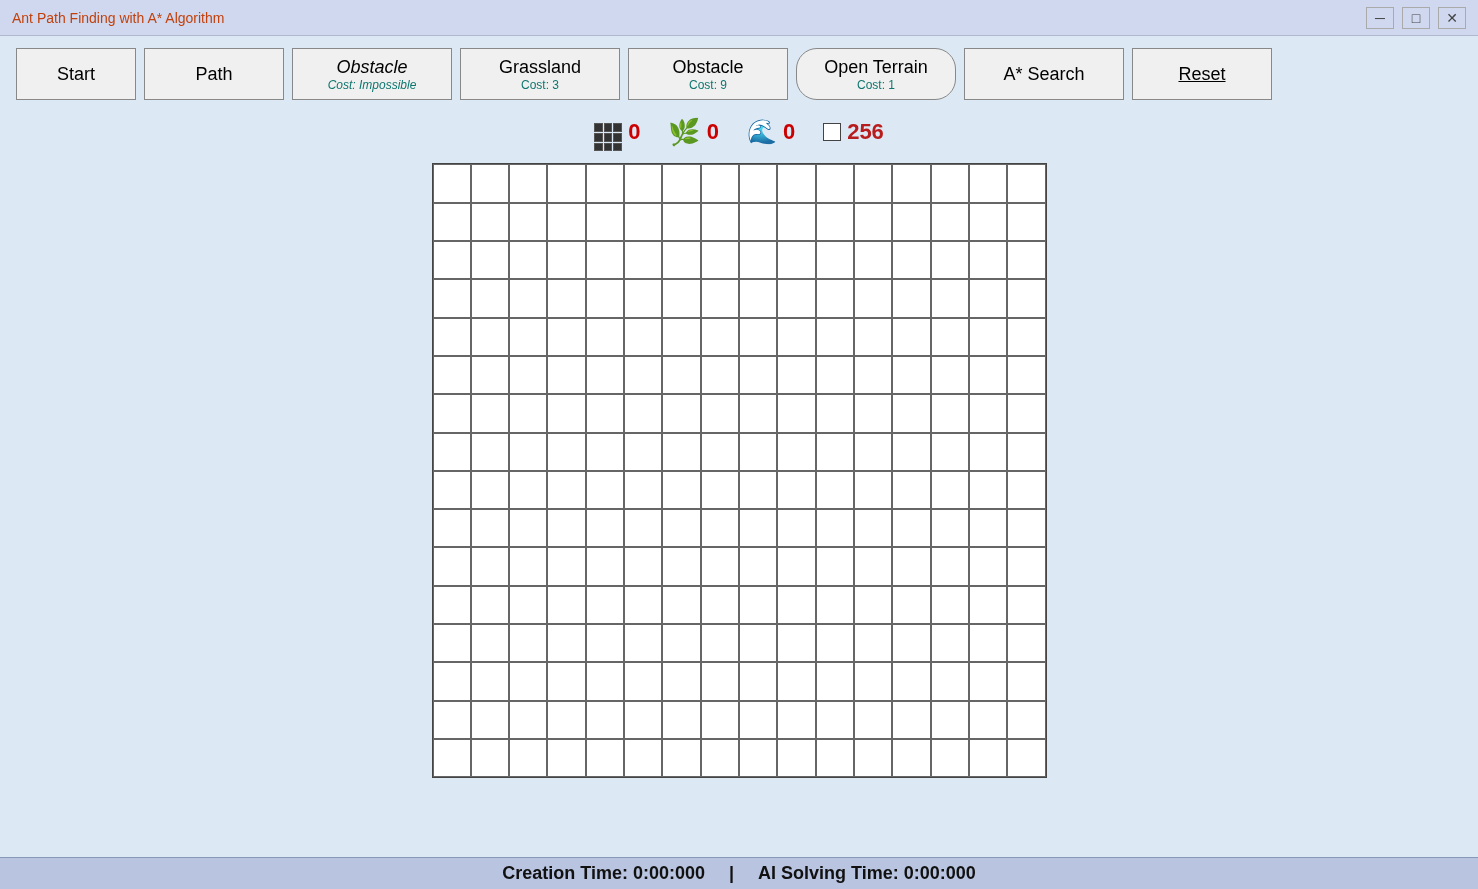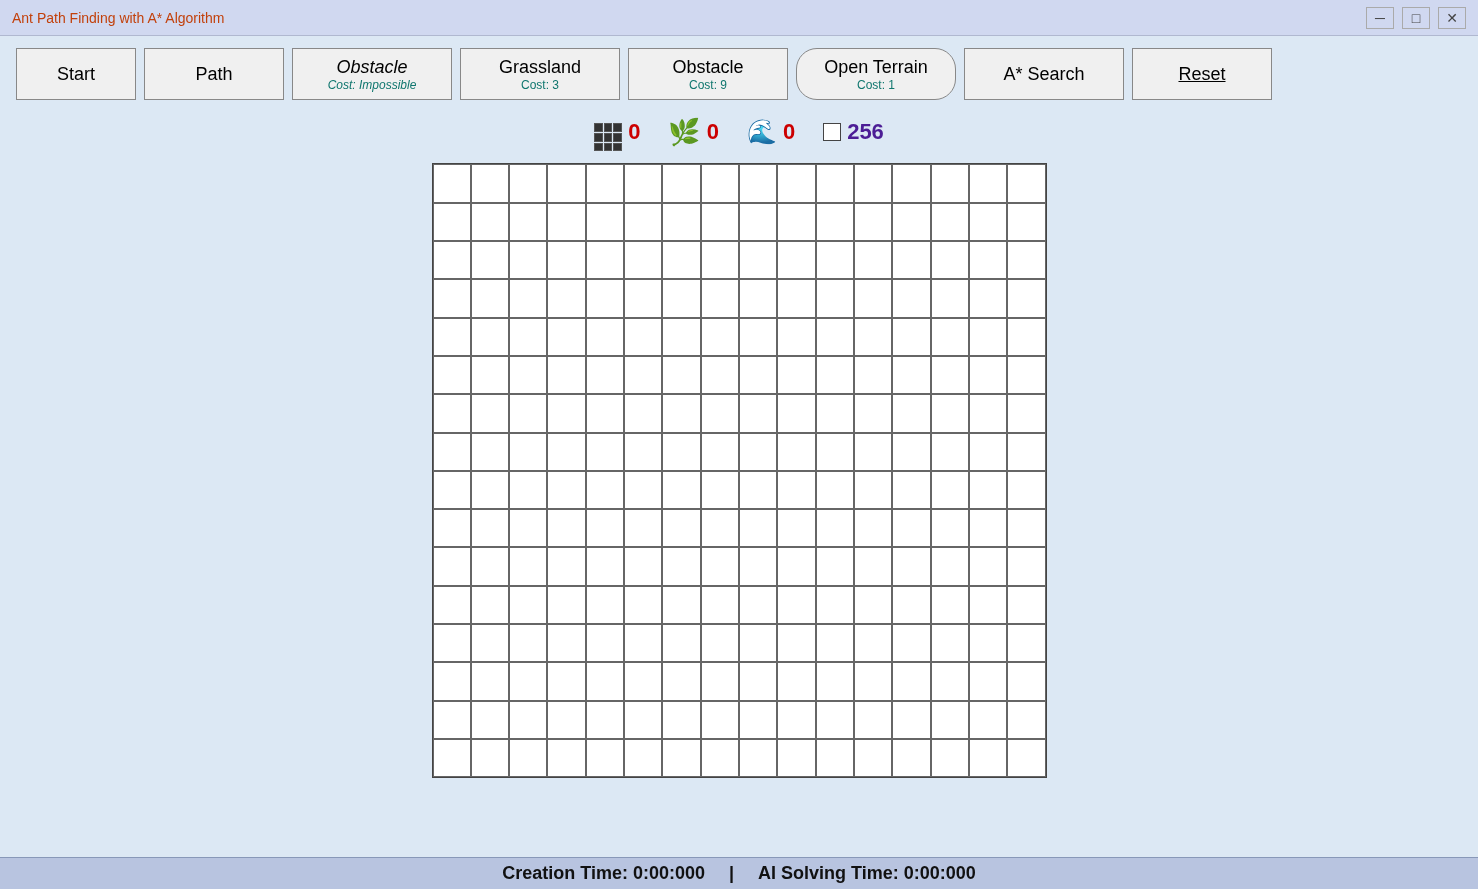--- a/index.html
+++ b/index.html
@@ -133,21 +133,21 @@
       line-height: 1;
     }
     .checkbox-total {
       width: 18px;
       height: 18px;
       border: 1.5px solid #444;
       background: white;
       display: inline-block;
     }
     .total-count {
-      color: #4c1d95;
+      color: #b91c1c;
       font-size: 22px;
       font-weight: bold;
     }
 
     
     .grid-container {
       display: flex;
       justify-content: center;
       flex: 1;
     }

